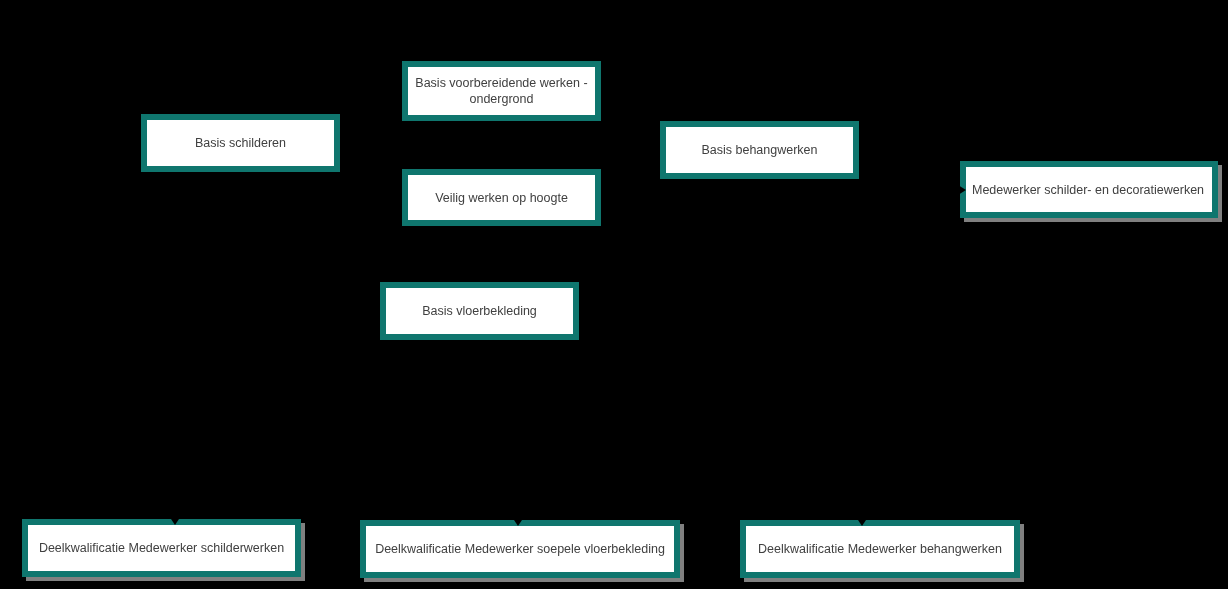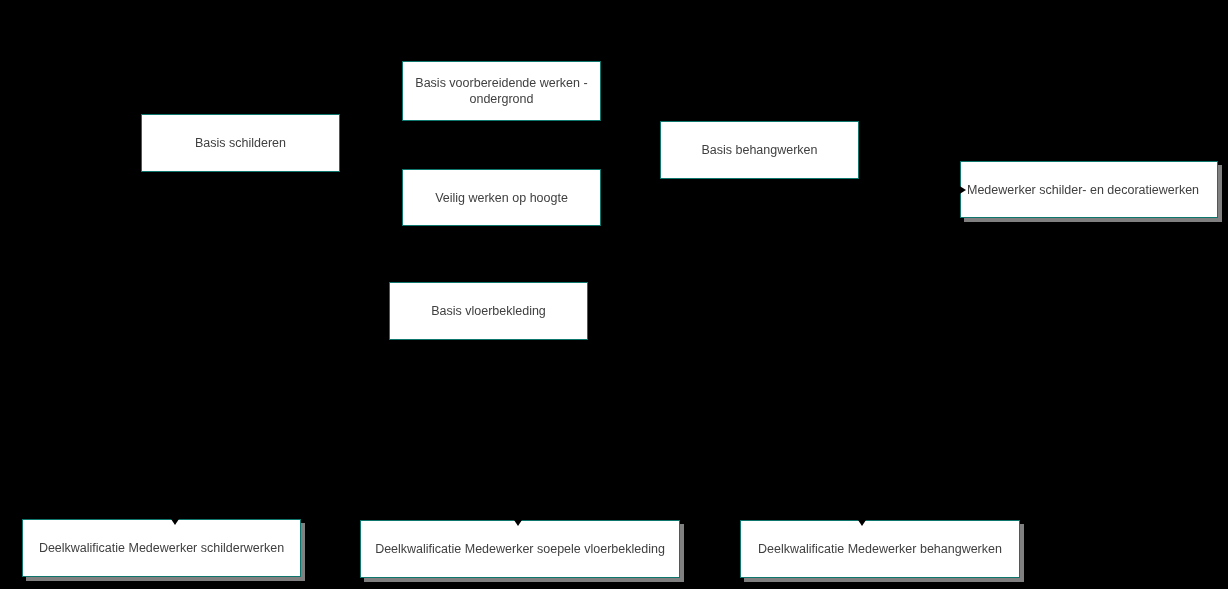--- a/index.html
+++ b/index.html
@@ -12,21 +12,21 @@
     width: 1228px;
     height: 589px;
     background: #000000;
     overflow: hidden;
     font-family: "Liberation Sans", sans-serif;
   }
   .node {
     position: absolute;
     box-sizing: border-box;
     background: #ffffff;
-    border: 1px solid #0f766e;
+    border: 6px solid #0f766e;
     color: #404040;
     font-size: 12.5px;
     line-height: 16px;
     display: flex;
     align-items: center;
     justify-content: center;
     text-align: center;
     padding: 2px 4px;
   }
   .node.shadowed {
@@ -38,21 +38,21 @@
     padding-left: 6px;
     white-space: nowrap;
   }
   .node.nowrap {
     white-space: nowrap;
   }
   
   #n-basis-schilderen        { left: 141px; top: 114px; width: 199px; height: 58px; }
   #n-basis-voorbereidende    { left: 402px; top:  61px; width: 199px; height: 60px; }
   #n-veilig-werken           { left: 402px; top: 169px; width: 199px; height: 57px; }
-  #n-basis-vloerbekleding    { left: 389px; top: 282px; width: 199px; height: 58px; }
+  #n-basis-vloerbekleding    { left: 380px; top: 282px; width: 199px; height: 58px; }
   #n-basis-behangwerken      { left: 660px; top: 121px; width: 199px; height: 58px; }
   
   #n-medewerker              { left: 960px; top: 161px; width: 258px; height: 57px; }
   #n-deel-schilderwerken     { left:  22px; top: 519px; width: 279px; height: 58px; text-align: right; }
   #n-deel-soepele            { left: 360px; top: 520px; width: 320px; height: 58px; }
   #n-deel-behangwerken       { left: 740px; top: 520px; width: 280px; height: 58px; justify-content: center; }
 
   
   .arrow-down {
     position: absolute;

